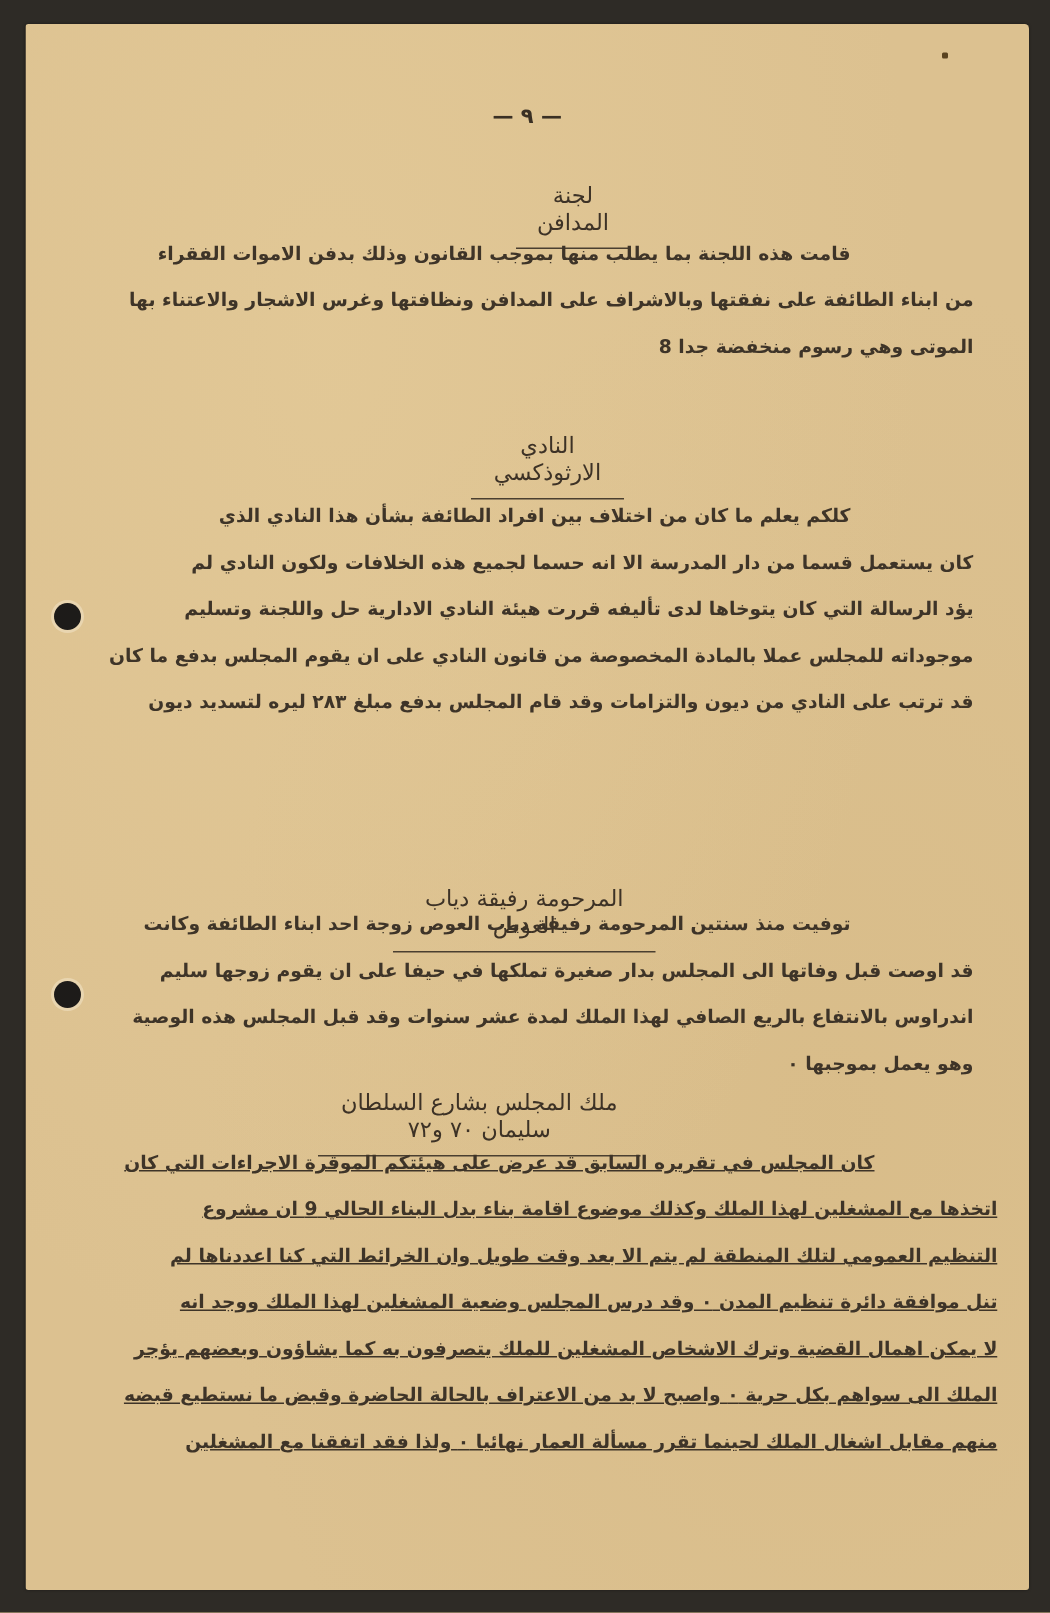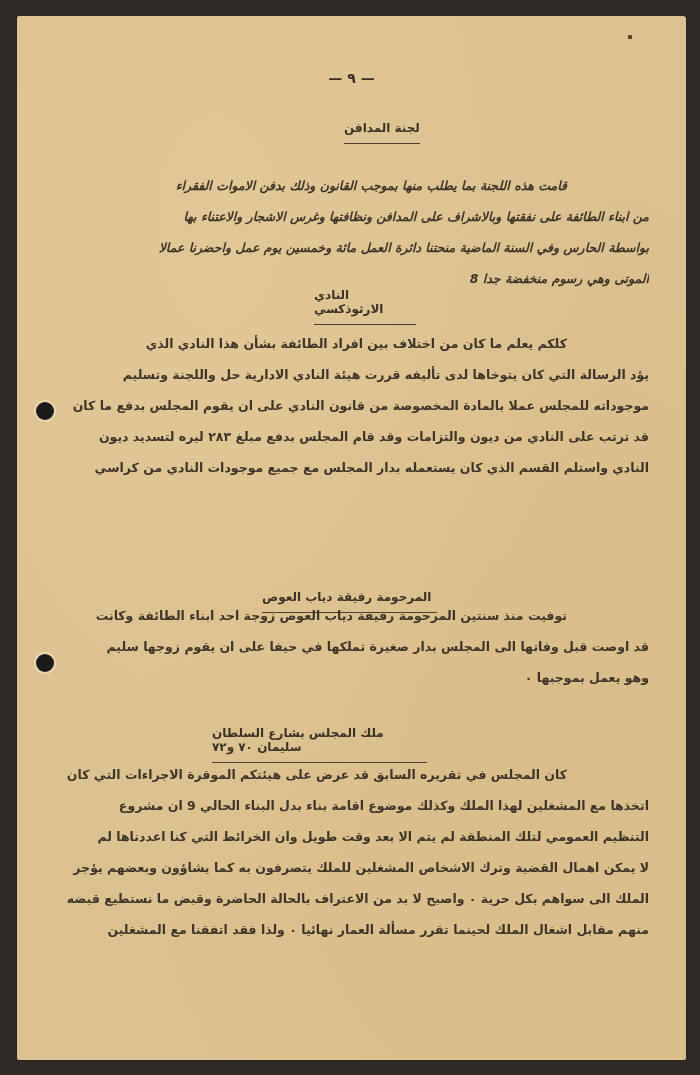--- a/index.html
+++ b/index.html
@@ -48,23 +48,23 @@
     left: 0;
     width: 669px;
     text-align: center;
     font-size: 14px;
     font-weight: bold;
     color: #3a3024;
     letter-spacing: 2px;
   }
   .heading {
     position: absolute;
-    text-align: left;
-    font-size: 12px;
-    font-weight: bold;
+    text-align: center;
+    font-size: 15px;
+    font-weight: normal;
     color: #3d3226;
     direction: rtl;
   }
   .heading .underline {
     display: block;
     height: 0;
     border-top: 1.5px solid #4a3f30;
     margin-top: 8px;
   }
   .para {
@@ -96,55 +96,56 @@
   <div class="punch-hole" style="left:19px; top:386px;"></div>
   <div class="punch-hole" style="left:19px; top:638px;"></div>
   <div class="speck" style="left:611px; top:19px;"></div>
 
   <div class="page-number">— ٩ —</div>
 
   <div class="heading" style="left:327px; top:105px; width:76px;">
     <span>لجنة المدافن</span>
     <span class="underline"></span>
   </div>
-  <div class="para" style="left:52px; top:154px; width:580px;font-style:italic;">
+  <div class="para" style="left:52px; top:137px; width:580px;">
     <span class="line indent">قامت هذه اللجنة بما يطلب منها بموجب القانون وذلك بدفن الاموات الفقراء</span>
     <span class="line">من ابناء الطائفة على نفقتها وبالاشراف على المدافن ونظافتها وغرس الاشجار والاعتناء بها</span>
-    <span class="line">بواسطة الحارس وفي السنة الماضية منحتنا دائرة العمل مائة وخمسين يوم عمل واحضرنا عمالا</span>
     <span class="line">الموتى وهي رسوم منخفضة جدا 8</span>
   </div>
 
   <div class="heading" style="left:297px; top:272px; width:102px;">
     <span>النادي الارثوذكسي</span>
     <span class="underline"></span>
   </div>
   <div class="para" style="left:52px; top:312px; width:580px;">
     <span class="line indent">كلكم يعلم ما كان من اختلاف بين افراد الطائفة بشأن هذا النادي الذي</span>
+    <span class="line">كان يستعمل قسما من دار المدرسة الا انه حسما لجميع هذه الخلافات ولكون النادي لم</span>
     <span class="line">يؤد الرسالة التي كان يتوخاها لدى تأليفه قررت هيئة النادي الادارية حل واللجنة وتسليم</span>
     <span class="line">موجوداته للمجلس عملا بالمادة المخصوصة من قانون النادي على ان يقوم المجلس بدفع ما كان</span>
     <span class="line">قد ترتب على النادي من ديون والتزامات وقد قام المجلس بدفع مبلغ ٢٨٣ ليره لتسديد ديون</span>
-    <span class="line">النادي واستلم القسم الذي كان يستعمله بدار المجلس مع جميع موجودات النادي من كراسي</span>
   </div>
 
   <div class="heading" style="left:245px; top:550px; width:175px;margin-top:24px;">
     <span>المرحومة رفيقة دياب العوص</span>
     <span class="underline"></span>
   </div>
   <div class="para" style="left:52px; top:584px; width:580px;">
     <span class="line indent">توفيت منذ سنتين المرحومة رفيقة دياب العوص زوجة احد ابناء الطائفة وكانت</span>
     <span class="line">قد اوصت قبل وفاتها الى المجلس بدار صغيرة تملكها في حيفا على ان يقوم زوجها سليم</span>
+    <span class="line">اندراوس بالانتفاع بالريع الصافي لهذا الملك لمدة عشر سنوات وقد قبل المجلس هذه الوصية</span>
     <span class="line">وهو يعمل بموجبها ٠</span>
   </div>
 
   <div class="heading" style="left:195px; top:710px; width:215px;">
     <span>ملك المجلس بشارع السلطان سليمان ٧٠ و٧٢</span>
     <span class="underline"></span>
   </div>
-  <div class="para" style="left:42px; top:743px; width:590px;">
+  <div class="para" style="left:58px; top:743px; width:590px;text-decoration:underline;">
     <span class="line indent">كان المجلس في تقريره السابق قد عرض على هيئتكم الموقرة الاجراءات التي كان</span>
     <span class="line">اتخذها مع المشغلين لهذا الملك وكذلك موضوع اقامة بناء بدل البناء الحالي 9 ان مشروع</span>
     <span class="line">التنظيم العمومي لتلك المنطقة لم يتم الا بعد وقت طويل وان الخرائط التي كنا اعددناها لم</span>
+    <span class="line">تنل موافقة دائرة تنظيم المدن ٠ وقد درس المجلس وضعية المشغلين لهذا الملك ووجد انه</span>
     <span class="line">لا يمكن اهمال القضية وترك الاشخاص المشغلين للملك يتصرفون به كما يشاؤون وبعضهم يؤجر</span>
     <span class="line">الملك الى سواهم بكل حرية ٠ واصبح لا بد من الاعتراف بالحالة الحاضرة وقبض ما نستطيع قبضه</span>
     <span class="line">منهم مقابل اشغال الملك لحينما تقرر مسألة العمار نهائيا ٠ ولذا فقد اتفقنا مع المشغلين</span>
   </div>
 
 </div>
 
 </body></html>

